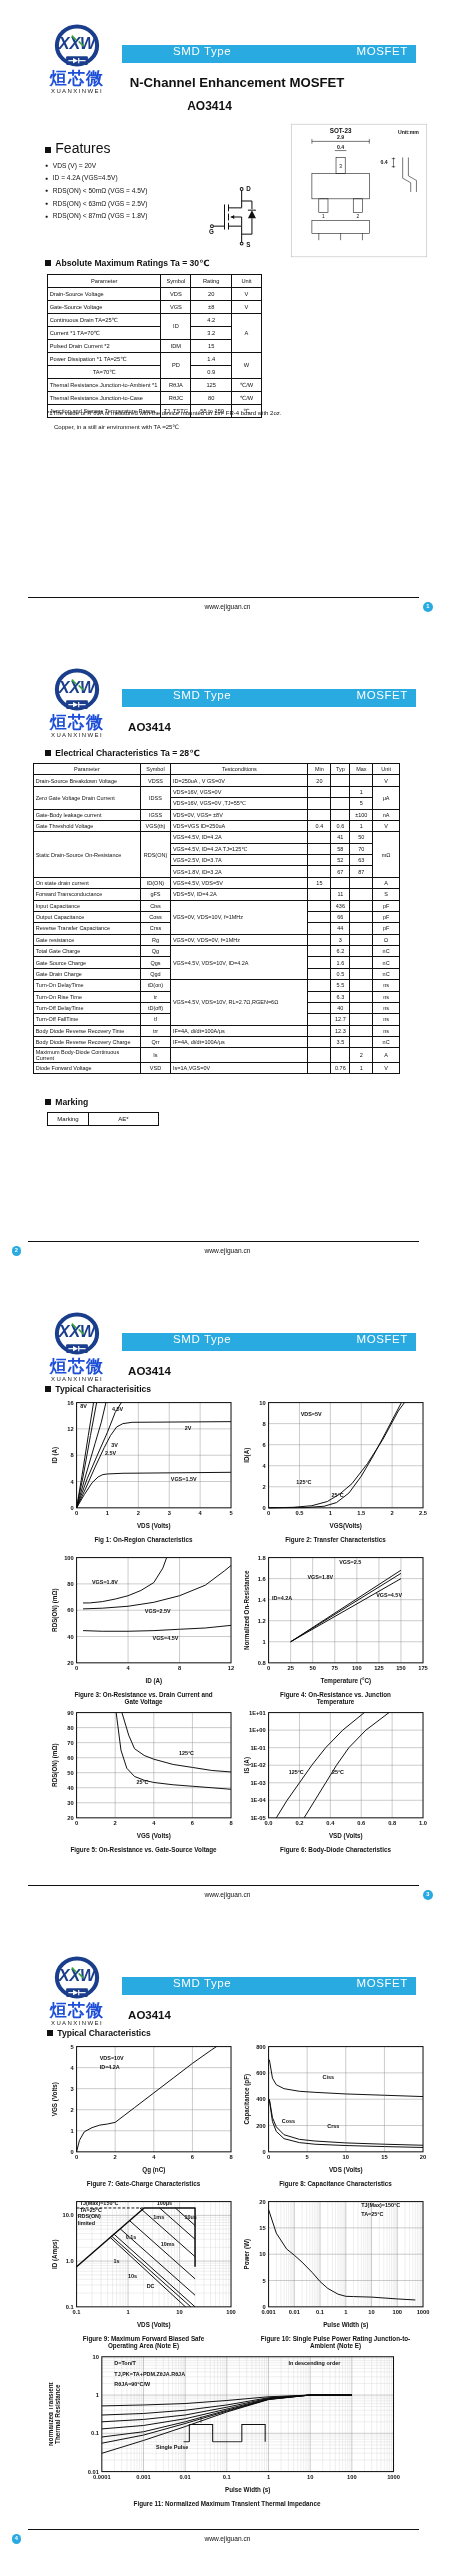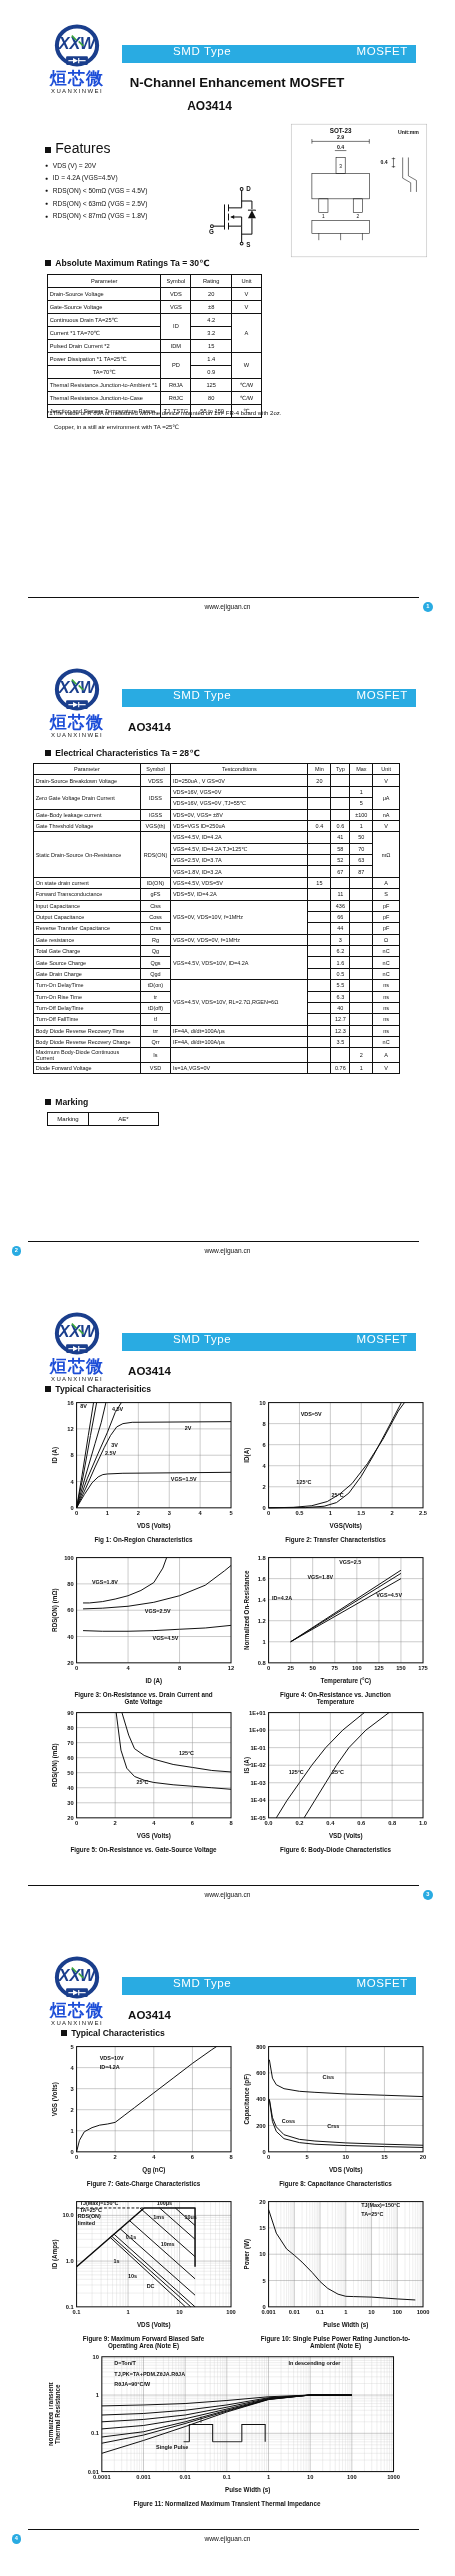--- a/index.html
+++ b/index.html
@@ -737,21 +737,21 @@
       </svg>
       <div class="cn">烜芯微</div>
       <div class="en">XUANXINWEI</div>
     </div>
     <div class="banner" style="background:#29abe2">
       <span>SMD Type</span>
       <span>MOSFET</span>
     </div>
     <div class="t2b">AO3414</div>
 
-    <div class="sec" style="left:61px;top:96px"><span class="sq"></span><span>Typical  Characteristics</span></div>
+    <div class="sec" style="left:47px;top:96px"><span class="sq"></span><span>Typical  Characteristics</span></div>
 
     <div class="chart" style="left:49px;top:110px"><svg width="189" height="135" viewBox="0 0 330 236">
           <line x1="115.5" y1="8.0" x2="115.5" y2="192.0" stroke="#8c8c8c" stroke-width="0.8"></line>
           <line x1="183.0" y1="8.0" x2="183.0" y2="192.0" stroke="#8c8c8c" stroke-width="0.8"></line>
           <line x1="250.5" y1="8.0" x2="250.5" y2="192.0" stroke="#8c8c8c" stroke-width="0.8"></line>
           <line x1="48.0" y1="155.2" x2="318.0" y2="155.2" stroke="#8c8c8c" stroke-width="0.8"></line>
           <line x1="48.0" y1="118.4" x2="318.0" y2="118.4" stroke="#8c8c8c" stroke-width="0.8"></line>
           <line x1="48.0" y1="81.6" x2="318.0" y2="81.6" stroke="#8c8c8c" stroke-width="0.8"></line>
           <line x1="48.0" y1="44.8" x2="318.0" y2="44.8" stroke="#8c8c8c" stroke-width="0.8"></line>
           <rect x="48" y="8" width="270" height="184" fill="none" stroke="#111" stroke-width="1.8"></rect>

